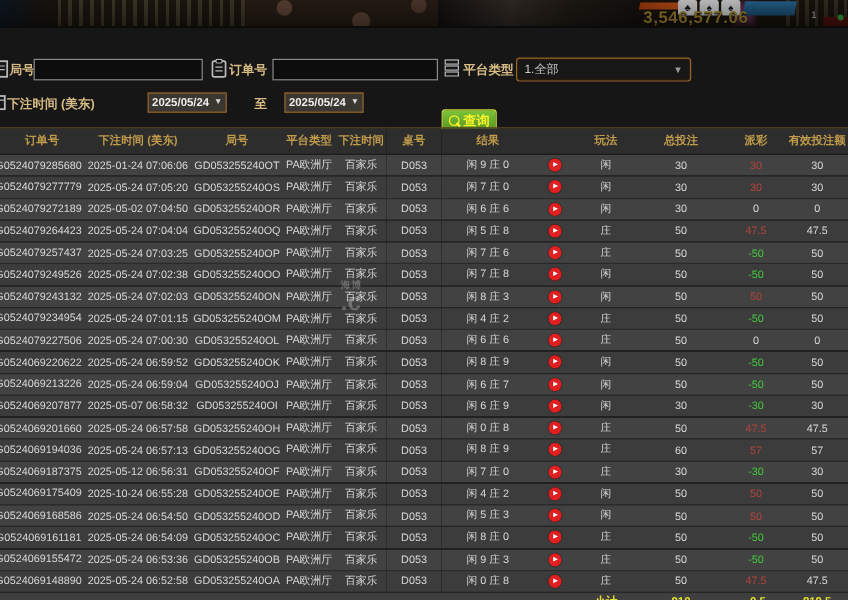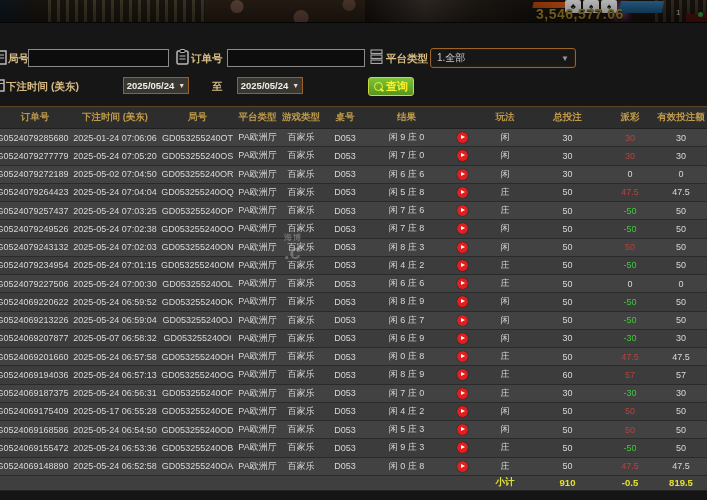--- a/index.html
+++ b/index.html
@@ -150,21 +150,21 @@
     <span class="f flabel" style="left:6px;top:57px;">下注时间 (美东)</span>
     <div class="f dateb" style="left:123px;top:54px;width:64px;">
       <span>2025/05/24</span>
         <span class="car">▼</span>
     </div>
     <span class="f flabel" style="left:212px;top:57px;">至</span>
     <div class="f dateb" style="left:237px;top:54px;width:64px;">
       <span>2025/05/24</span>
         <span class="car">▼</span>
     </div>
-    <div class="f searchbtn" style="left:368px;top:54px;">
+    <div class="f searchbtn" style="left:368px;top:68px;">
       <span class="mag"></span>
       <span>查询</span>
     </div>
   </div>
 
   <table class="grid">
     <colgroup>
       <col style="width:70px">
         <col style="width:90px">
         <col style="width:75px">
@@ -177,21 +177,21 @@
         <col style="width:75px">
         <col style="width:50px">
         <col style="width:52px">
     </colgroup>
     <thead>
       <tr>
           <th>订单号</th>
           <th>下注时间 (美东)</th>
           <th>局号</th>
           <th>平台类型</th>
-          <th>游戏类型</th>
+          <th>下注时间</th>
           <th>桌号</th>
           <th>结果</th>
           <th></th>
           <th>玩法</th>
           <th>总投注</th>
           <th>派彩</th>
           <th>有效投注额</th>
         </tr>
     </thead>
     <tbody>
@@ -401,36 +401,36 @@
           <td>闲 8 庄 9</td>
           <td><span class="play"><span class="tri"></span></span></td>
           <td>庄</td>
           <td>60</td>
           <td class="payout pos">57</td>
           <td>57</td>
         </tr>
 
         <tr>
           <td class="c-order">G0524069187375</td>
-          <td>2025-05-24 06:56:31</td>
+          <td>2025-05-12 06:56:31</td>
           <td>GD053255240OF</td>
           <td>PA欧洲厅</td>
           <td>百家乐</td>
           <td>D053</td>
           <td>闲 7 庄 0</td>
           <td><span class="play"><span class="tri"></span></span></td>
           <td>庄</td>
           <td>30</td>
           <td class="payout neg">-30</td>
           <td>30</td>
         </tr>
 
         <tr>
           <td class="c-order">G0524069175409</td>
-          <td>2025-05-17 06:55:28</td>
+          <td>2025-10-24 06:55:28</td>
           <td>GD053255240OE</td>
           <td>PA欧洲厅</td>
           <td>百家乐</td>
           <td>D053</td>
           <td>闲 4 庄 2</td>
           <td><span class="play"><span class="tri"></span></span></td>
           <td>闲</td>
           <td>50</td>
           <td class="payout pos">50</td>
           <td>50</td>
@@ -444,20 +444,34 @@
           <td>百家乐</td>
           <td>D053</td>
           <td>闲 5 庄 3</td>
           <td><span class="play"><span class="tri"></span></span></td>
           <td>闲</td>
           <td>50</td>
           <td class="payout pos">50</td>
           <td>50</td>
         </tr>
 
+        <tr>
+          <td class="c-order">G0524069161181</td>
+          <td>2025-05-24 06:54:09</td>
+          <td>GD053255240OC</td>
+          <td>PA欧洲厅</td>
+          <td>百家乐</td>
+          <td>D053</td>
+          <td>闲 8 庄 0</td>
+          <td><span class="play"><span class="tri"></span></span></td>
+          <td>庄</td>
+          <td>50</td>
+          <td class="payout neg">-50</td>
+          <td>50</td>
+        </tr>
 
         <tr>
           <td class="c-order">G0524069155472</td>
           <td>2025-05-24 06:53:36</td>
           <td>GD053255240OB</td>
           <td>PA欧洲厅</td>
           <td>百家乐</td>
           <td>D053</td>
           <td>闲 9 庄 3</td>
           <td><span class="play"><span class="tri"></span></span></td>

